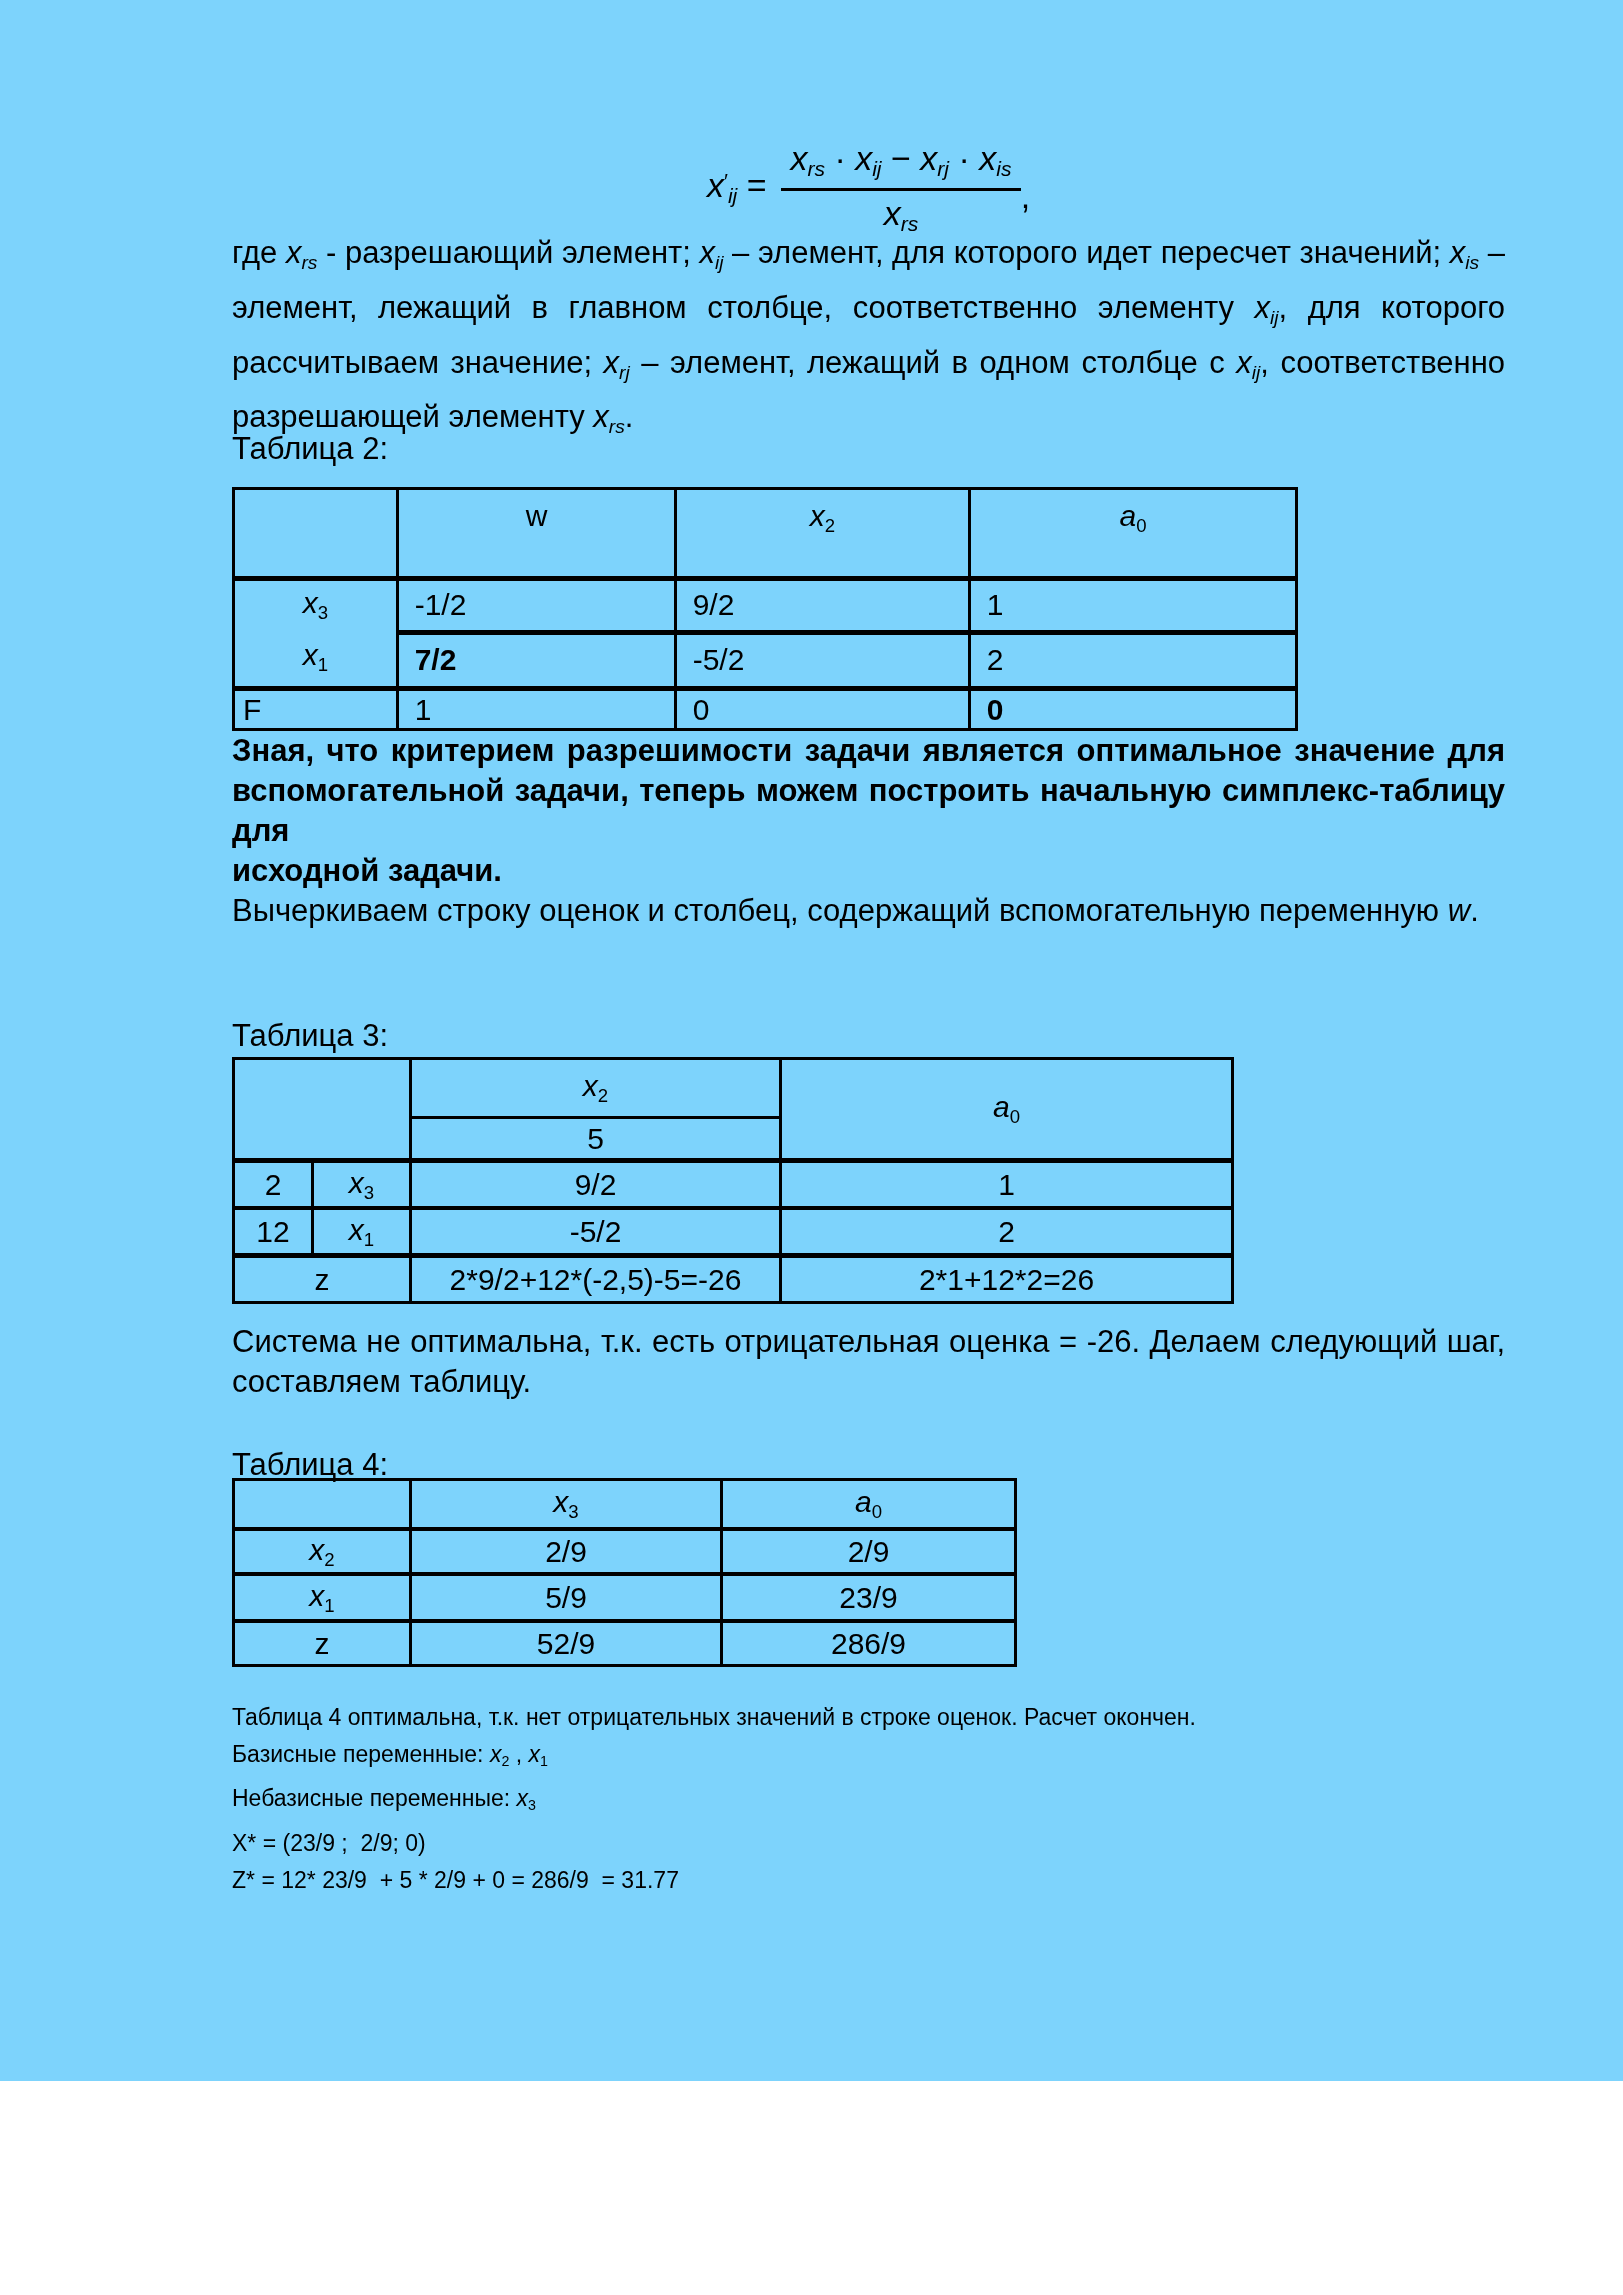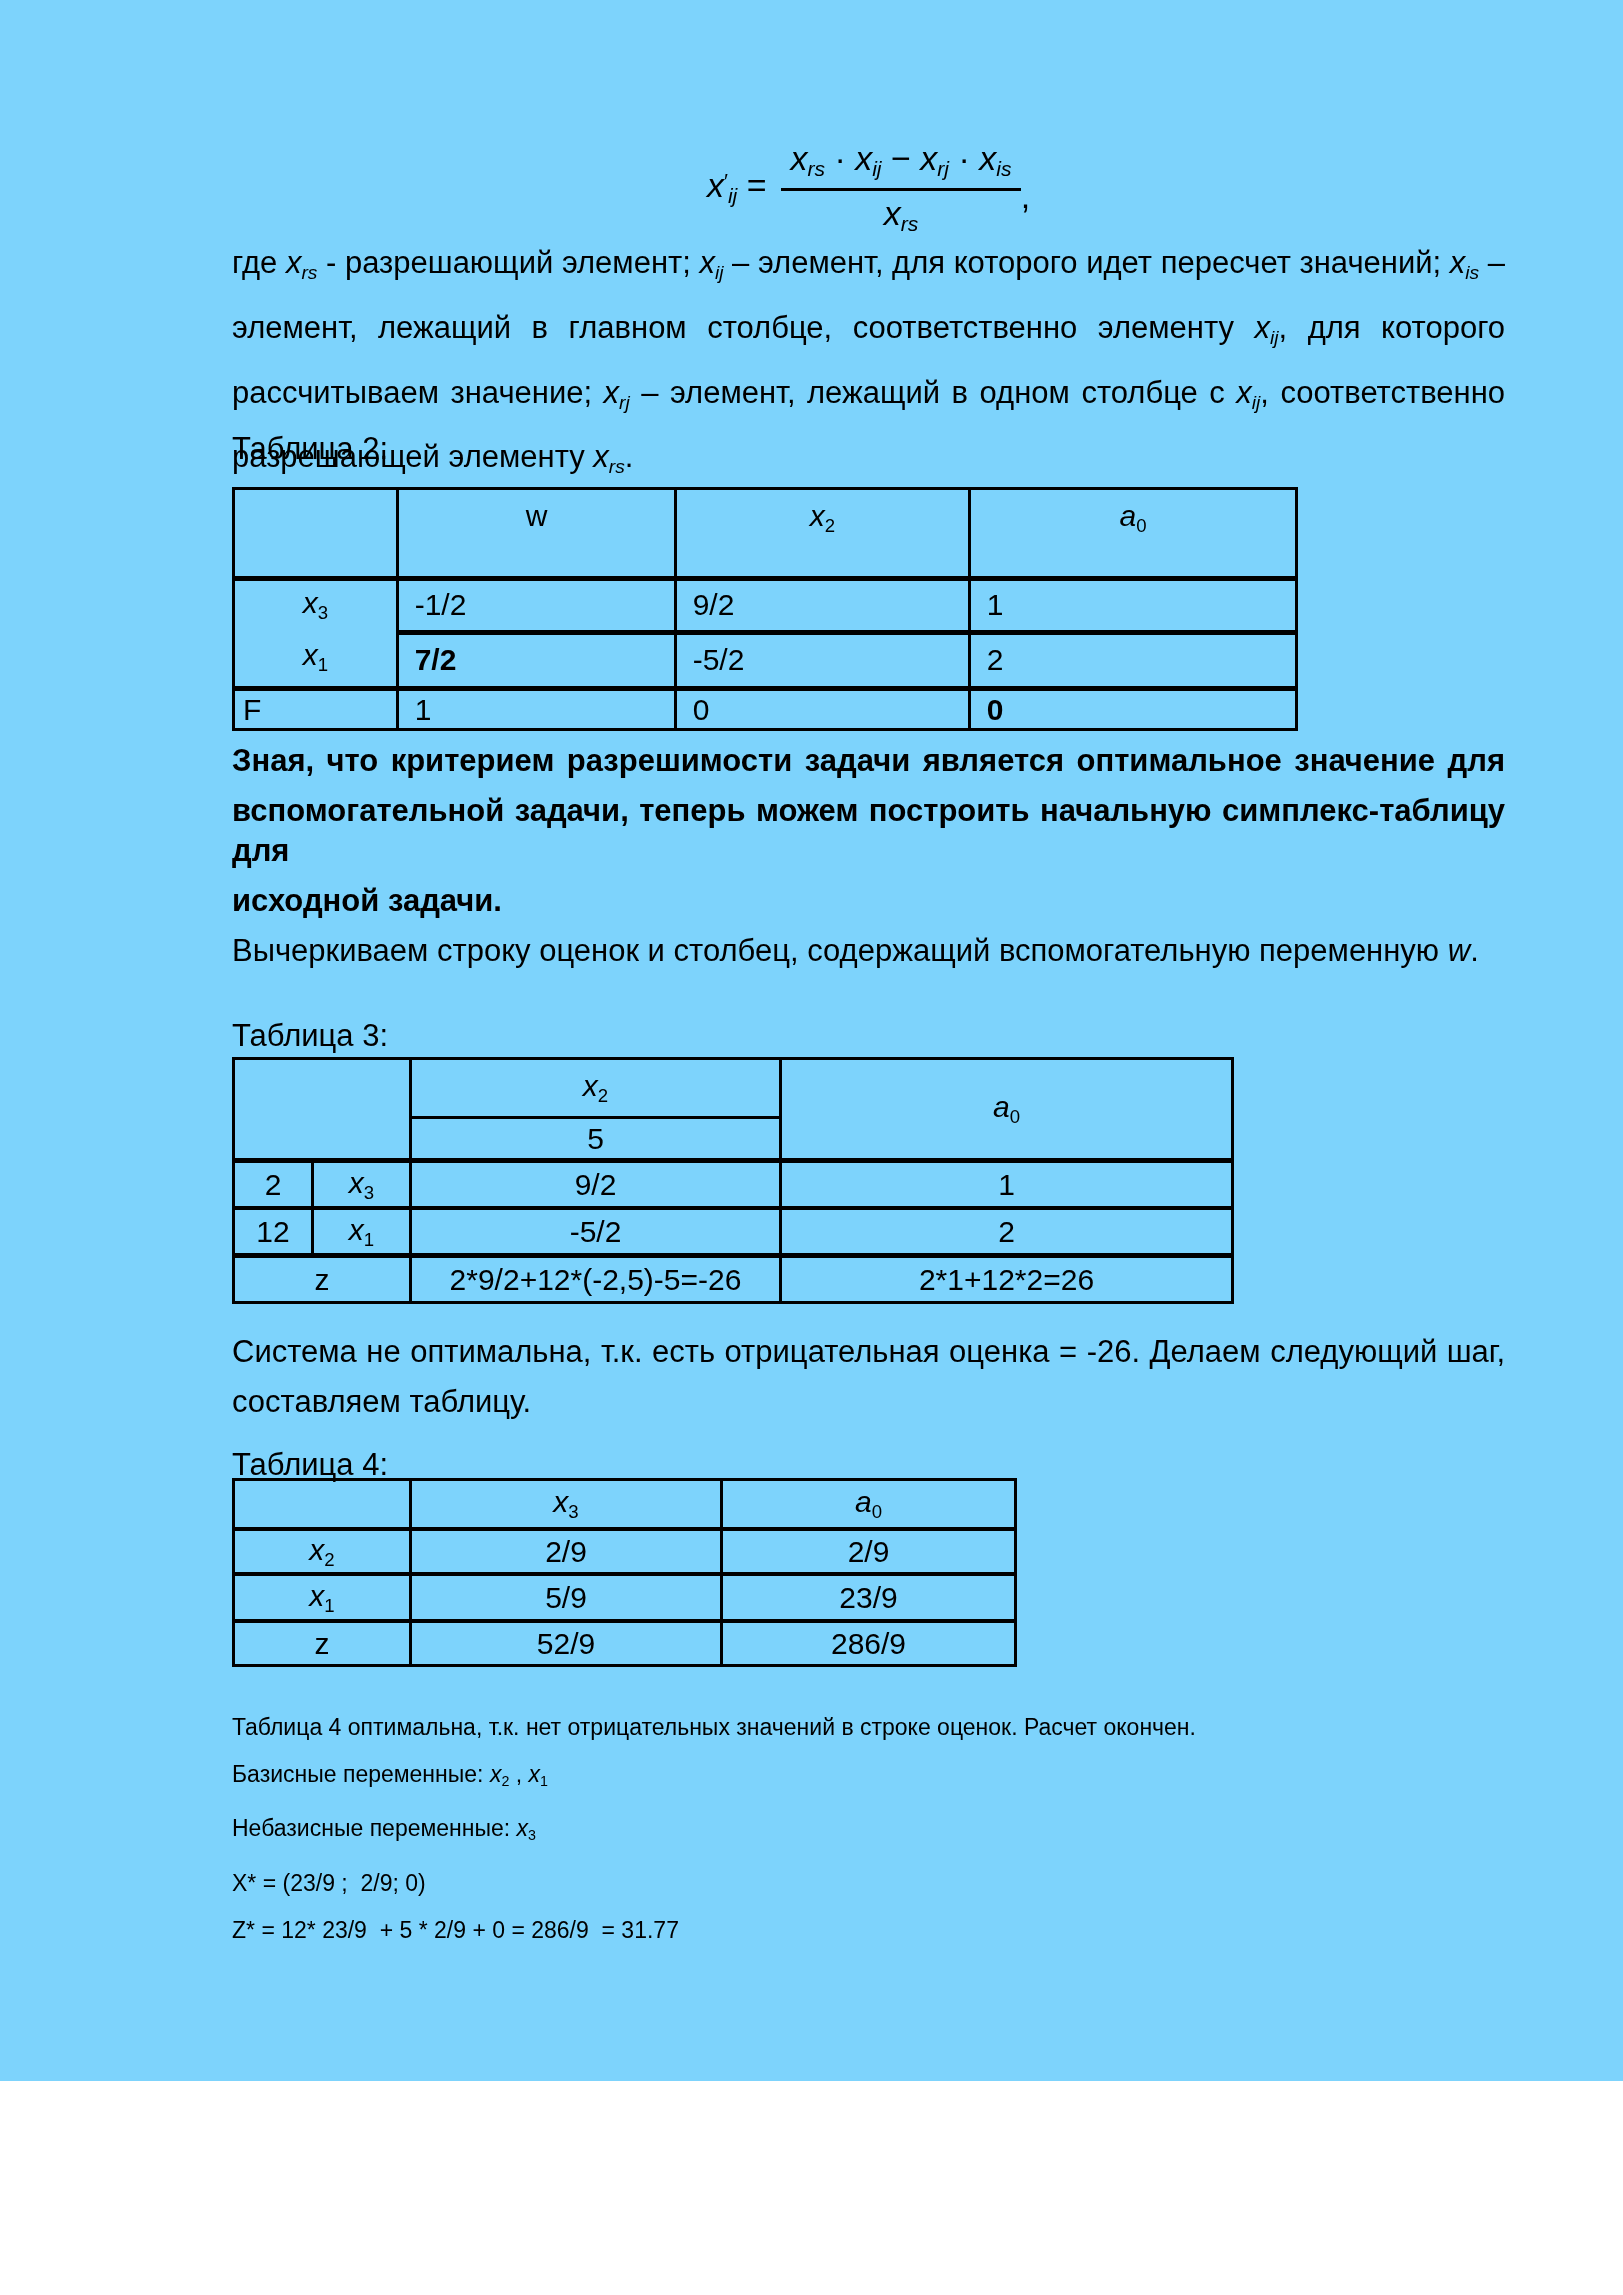--- a/index.html
+++ b/index.html
@@ -21,21 +21,21 @@
 
   
   #formula{top:139px;display:flex;justify-content:center;align-items:center;font-size:34px;}
   #formula .lhs{white-space:pre;}
   .frac{display:inline-flex;flex-direction:column;align-items:center;margin-left:5.2px;}
   .frac .num{padding:0 9.2px 6.5px 9.2px;border-bottom:3.3px solid #000;white-space:pre;}
   .frac .den{padding-top:3px;white-space:pre;}
   .comma{align-self:center;transform:translateY(9.2px);}
 
   
-  .ln{min-height:1em;margin-top:10px;}
+  .ln{min-height:1em;}
   .just{text-align:justify;text-align-last:justify;}
   .plain{white-space:pre-wrap;}
   #para1{top:230px;font-size:31px;}
   #para1 .ln{line-height:45px;}
   #para2{top:731px;font-size:31px;}
   #para2 .ln{line-height:40px;}
   #para3{top:1322px;font-size:31px;}
   #para3 .ln{line-height:40px;}
   #final{top:1699px;font-size:23px;}
   #final .ln{line-height:37px;}

